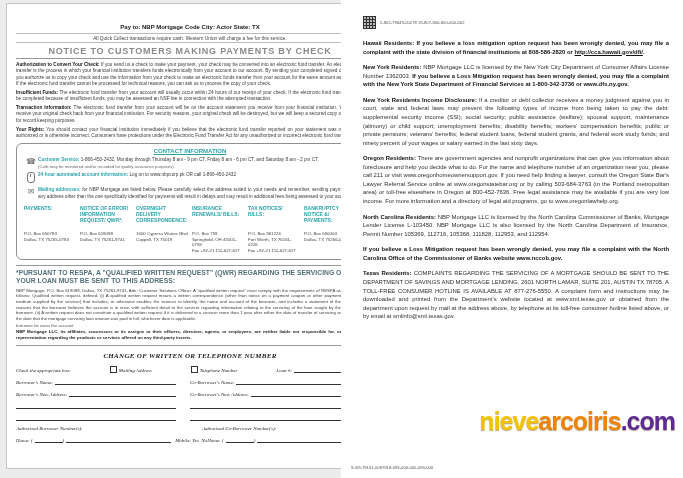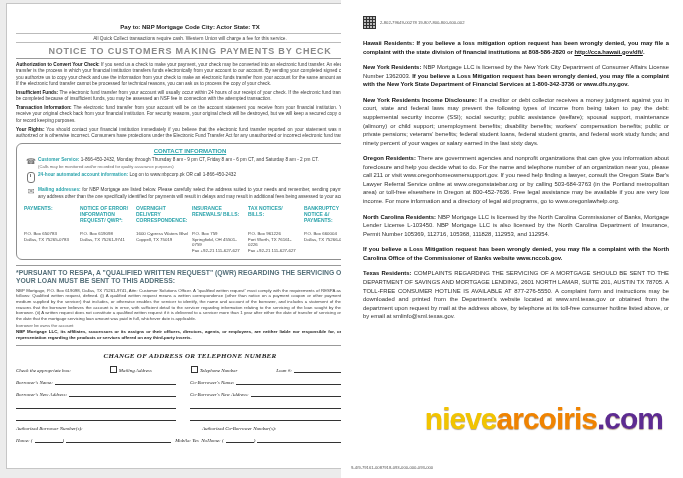--- a/index.html
+++ b/index.html
@@ -61,21 +61,21 @@
   .qr-row{display:flex;align-items:center;margin:2px 0 10px 0;}
   .qr{width:13px;height:13px;margin-right:4px;
     background:
       repeating-linear-gradient(0deg,#333 0 1px,transparent 1px 3px),
       repeating-linear-gradient(90deg,#333 0 1px,#bbb 1px 3px);}
   .doc-num{font-size:4.2px;color:#555;}
   .rp{font-size:5.9px;line-height:1.45;color:#2f2f2f;text-align:justify;margin:0 0 7px 0;}
   .rp .lead{font-weight:bold;color:#111;}
   .rp.bold{font-weight:bold;color:#111;}
   .rp .lk{text-decoration:underline;font-weight:bold;}
-  .watermark{position:absolute;right:20px;bottom:42px;font-size:30px;font-weight:bold;letter-spacing:-1px;
+  .watermark{position:absolute;right:8px;bottom:42px;font-size:25px;font-weight:bold;letter-spacing:-1px;
     text-shadow:0 1px 1px rgba(90,50,0,.45);white-space:nowrap;}
   .wm1{color:#f2c400;} .wm2{color:#f08300;} .wm3{color:#5d2b91;}
   .footer-code{position:absolute;left:10px;bottom:8px;font-size:4.2px;color:#555;}
 </style>
 </head>
 <body>
 
 <div class="page" id="left-page">
   <div class="payto">Pay to: NBP Mortgage Code City: Actor State: TX</div>
   <div class="qc-note">All Quick Collect transactions require cash. Western Union will charge a fee for this service.</div>
@@ -154,21 +154,21 @@
     <div class="respa-title">*PURSUANT TO RESPA, A "QUALIFIED WRITTEN REQUEST" (QWR) REGARDING THE SERVICING OF YOUR LOAN MUST BE SENT TO THIS ADDRESS:</div>
     <div class="respa-row">
       <div class="respa-body">NBP Mortgage, P.O. Box 619098, Dallas, TX 75261-9741, Attn: Customer Solutions Officer. A "qualified written request" must comply with the requirements of RESPA as follows: Qualified written request, defined. (i) A qualified written request means a written correspondence (other than notice on a payment coupon or other payment medium supplied by the servicer) that includes, or otherwise enables the servicer to identify, the name and account of the borrower, and includes a statement of the reasons that the borrower believes the account is in error, with sufficient detail to the servicer regarding information relating to the servicing of the loan sought by the borrower. (ii) A written request does not constitute a qualified written request if it is delivered to a servicer more than 1 year after either the date of transfer of servicing or the date that the mortgage servicing loan amount was paid in full, whichever date is applicable.</div>
       <div class="eh-badge">⌂</div>
     </div>
     <div class="respa-note">borrower be owns the account</div>
     <div class="respa-disc">NBP Mortgage LLC, its affiliates, successors or its assigns or their officers, directors, agents, or employees, are neither liable nor responsible for, or make any representation regarding the products or services offered on any third-party inserts.</div>
   </div>
 
   <div class="form">
-    <div class="form-title">CHANGE OF ADDRESS OR TELEPHONE NUMBER</div>
+    <div class="form-title">CHANGE OF WRITTEN OR TELEPHONE NUMBER</div>
 
     <div class="f-row">
       <span class="lbl">Check the appropriate box:</span>
       <span style="flex:1"></span>
       <span class="chk"></span>
       <span class="lbl">Mailing Address</span>
       <span style="flex:1"></span>
       <span class="chk"></span>
       <span class="lbl">Telephone Number</span>
       <span style="flex:1"></span>

